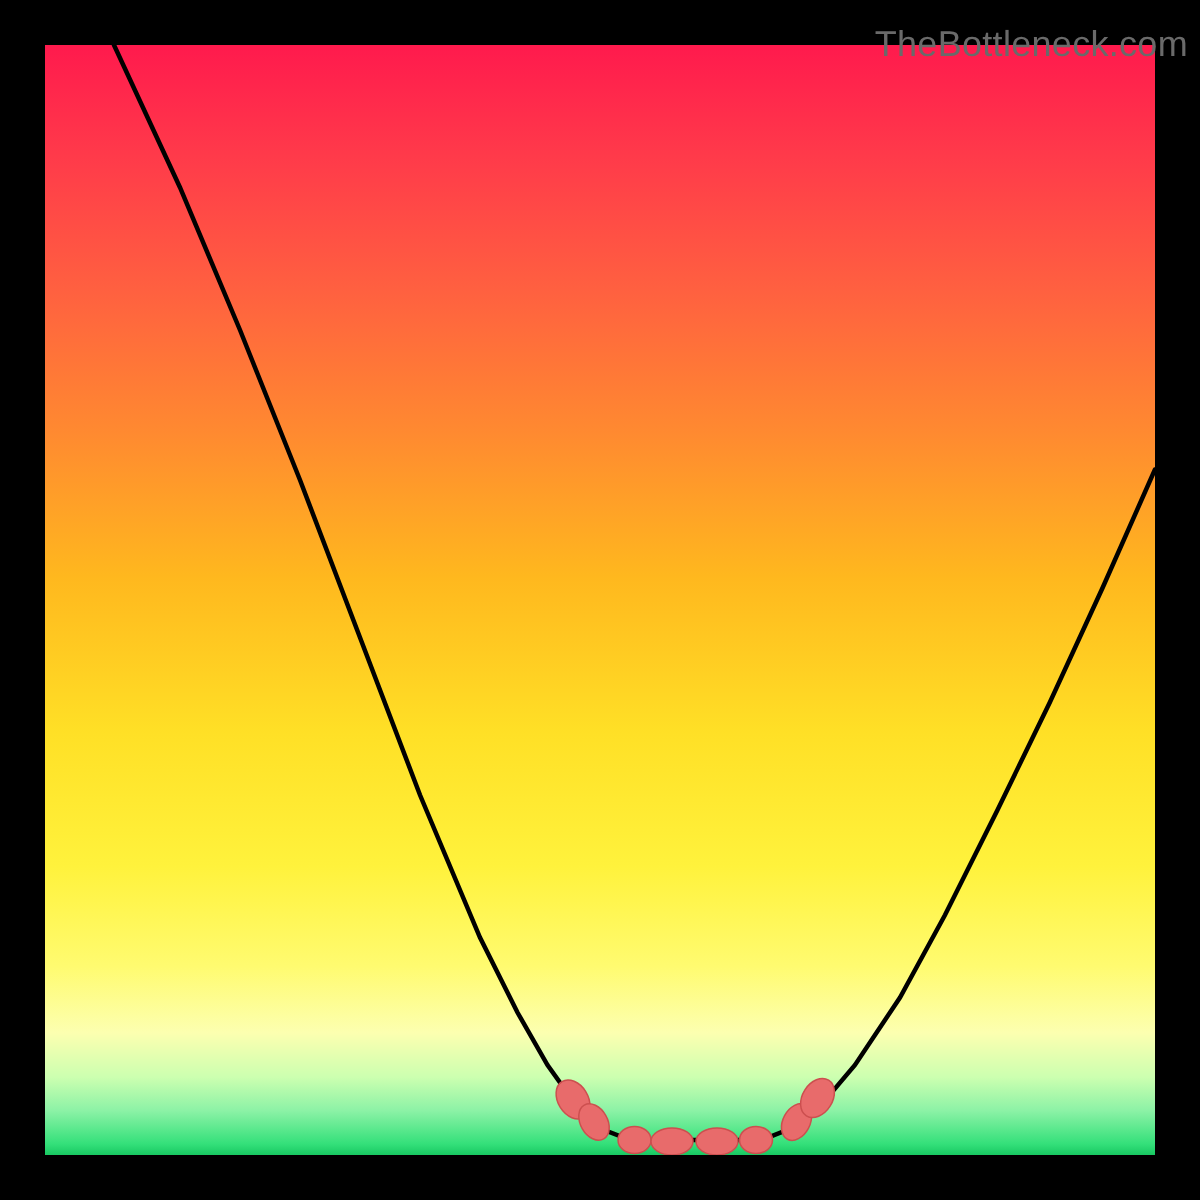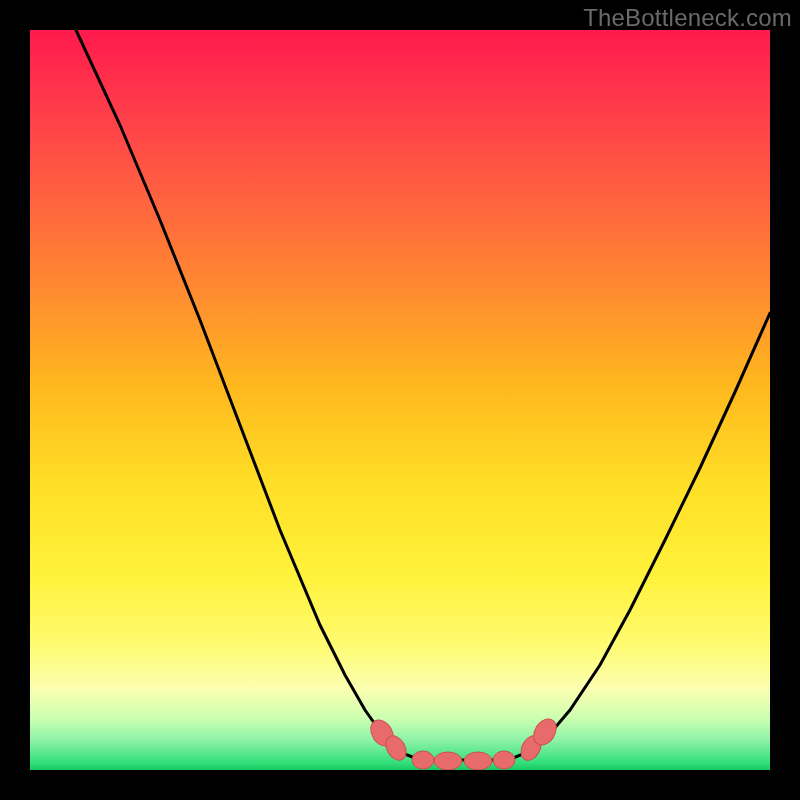--- a/index.html
+++ b/index.html
@@ -43,21 +43,21 @@
       #34e07a 99%,
       #18c862 100%
     );
   }
   .curve-svg {
     position: absolute;
     inset: 0;
   }
   .attribution {
     position: absolute;
-    top: 4px;
+    top: 16px;
     right: 8px;
     color: #6a6a6a;
     font-size: 24px;
     font-weight: 500;
     letter-spacing: 0.2px;
   }
 </style>
 </head>
 <body>
 

